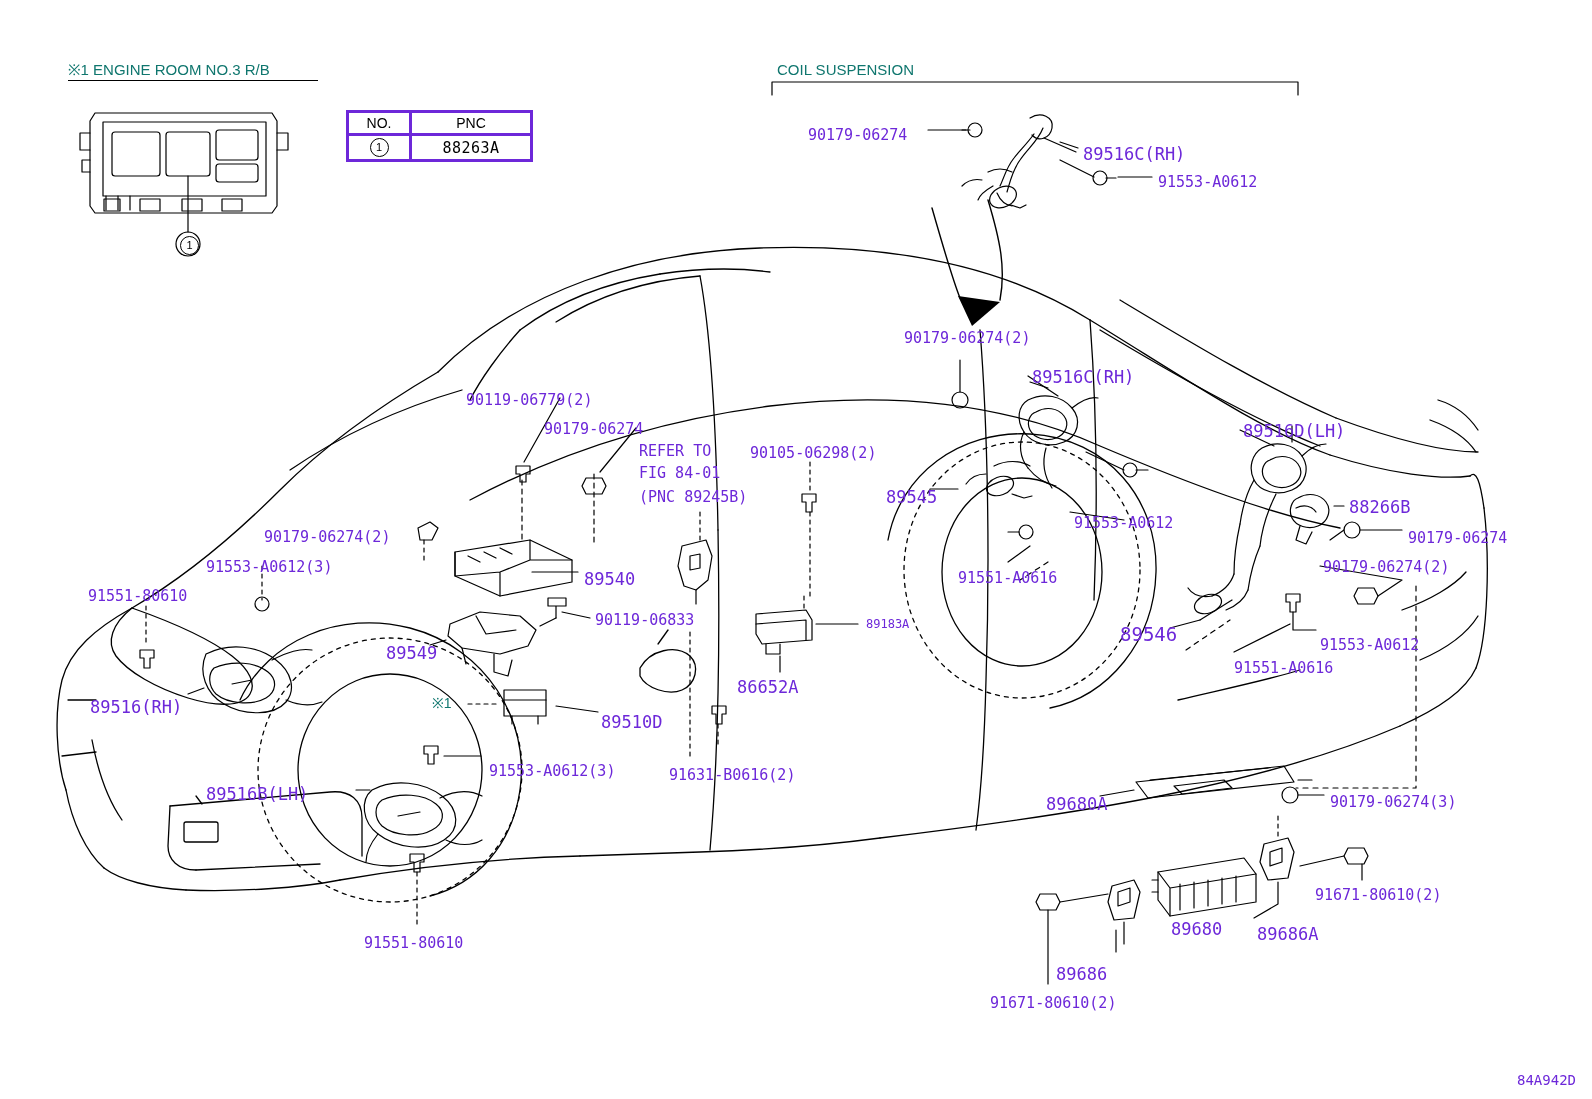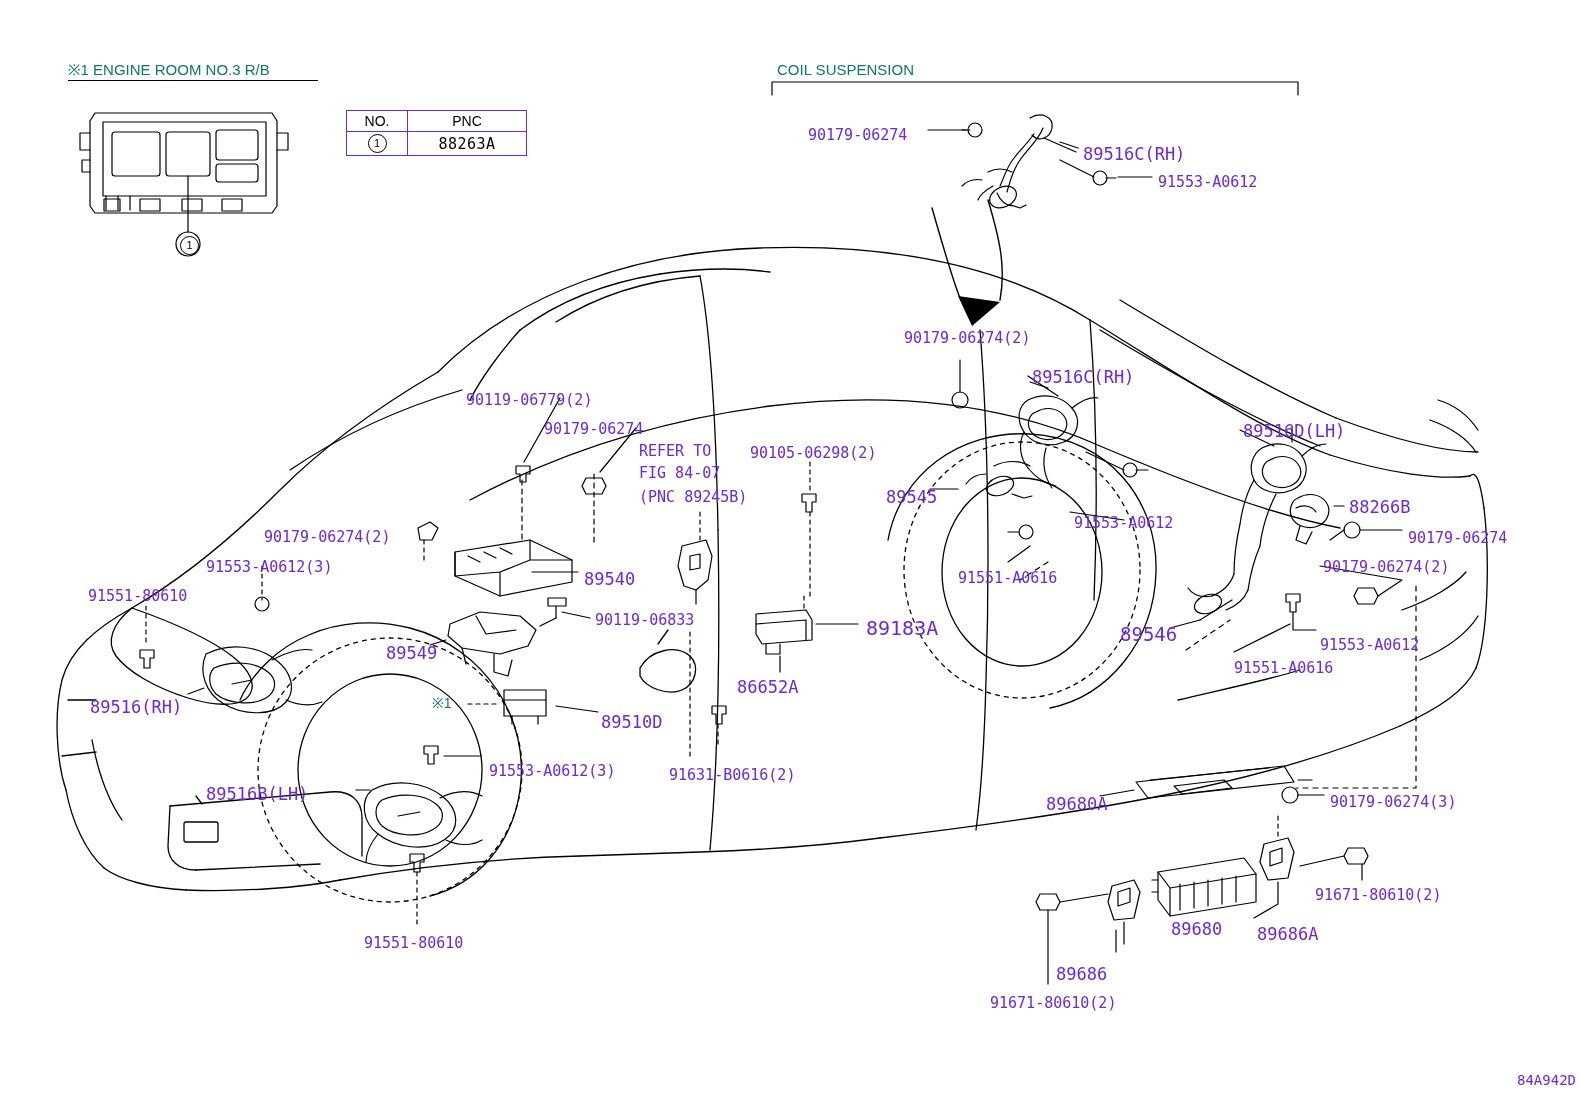--- a/index.html
+++ b/index.html
@@ -43,21 +43,21 @@
   
   #pnc-table {
     position: absolute;
     left: 346px;
     top: 110px;
     border-collapse: collapse;
     font-family: "Liberation Sans", sans-serif;
     font-size: 14px;
   }
   #pnc-table td, #pnc-table th {
-    border: 1px solid #6d28d9;
+    border: 3px solid #6d28d9;
     text-align: center;
     padding: 2px 13px;
     font-weight: normal;
   }
   #pnc-table .c-no { width: 34px; }
   #pnc-table .c-pnc { width: 92px; }
   #pnc-table .pnc-val {
     font-family: "DejaVu Sans Mono", monospace;
     font-size: 15px;
     letter-spacing: 0.5px;
@@ -462,21 +462,21 @@
   </tbody>
     </table>
 
   <div id="callout-1-box">
     <span class="circ-num">1</span>
   </div>
 
   <div class="lbl-sans" style="left:432px; top:696px; font-size:14px;">※1</div>
 
   <div class="lbl" style="left:639px; top:444px;">REFER TO</div>
-  <div class="lbl" style="left:639px; top:466px;">FIG 84-07</div>
+  <div class="lbl" style="left:639px; top:466px;">FIG 84-01</div>
   <div class="lbl" style="left:639px; top:490px;">(PNC 89245B)</div>
 
   <div id="labels-layer">
       <div class="lbl" style="left: 808px; top: 128px;">90179-06274</div>
       <div class="lbl" style="left: 1083px; top: 146px; font-size: 17px;">89516C(RH)</div>
       <div class="lbl" style="left: 1158px; top: 175px;">91553-A0612</div>
       <div class="lbl" style="left: 904px; top: 331px;">90179-06274(2)</div>
       <div class="lbl" style="left: 1032px; top: 369px; font-size: 17px;">89516C(RH)</div>
       <div class="lbl" style="left: 1243px; top: 423px; font-size: 17px;">89516D(LH)</div>
       <div class="lbl" style="left: 1349px; top: 499px; font-size: 17px;">88266B</div>
@@ -490,21 +490,21 @@
       <div class="lbl" style="left: 1234px; top: 661px;">91551-A0616</div>
       <div class="lbl" style="left: 466px; top: 393px;">90119-06779(2)</div>
       <div class="lbl" style="left: 544px; top: 422px;">90179-06274</div>
       <div class="lbl" style="left: 750px; top: 446px;">90105-06298(2)</div>
       <div class="lbl" style="left: 264px; top: 530px;">90179-06274(2)</div>
       <div class="lbl" style="left: 206px; top: 560px;">91553-A0612(3)</div>
       <div class="lbl" style="left: 88px; top: 589px;">91551-80610</div>
       <div class="lbl" style="left: 584px; top: 571px; font-size: 17px;">89540</div>
       <div class="lbl" style="left: 595px; top: 613px;">90119-06833</div>
       <div class="lbl" style="left: 386px; top: 645px; font-size: 17px;">89549</div>
-      <div class="lbl" style="left: 866px; top: 618px; font-size: 20px;">89183A</div>
+      <div class="lbl" style="left: 866px; top: 618px; font-size: 12px;">89183A</div>
       <div class="lbl" style="left: 737px; top: 679px; font-size: 17px;">86652A</div>
       <div class="lbl" style="left: 90px; top: 699px; font-size: 17px;">89516(RH)</div>
       <div class="lbl" style="left: 601px; top: 714px; font-size: 17px;">89510D</div>
       <div class="lbl" style="left: 489px; top: 764px;">91553-A0612(3)</div>
       <div class="lbl" style="left: 669px; top: 768px;">91631-B0616(2)</div>
       <div class="lbl" style="left: 206px; top: 786px; font-size: 17px;">89516B(LH)</div>
       <div class="lbl" style="left: 364px; top: 936px;">91551-80610</div>
       <div class="lbl" style="left: 1046px; top: 796px; font-size: 17px;">89680A</div>
       <div class="lbl" style="left: 1330px; top: 795px;">90179-06274(3)</div>
       <div class="lbl" style="left: 1315px; top: 888px;">91671-80610(2)</div>

